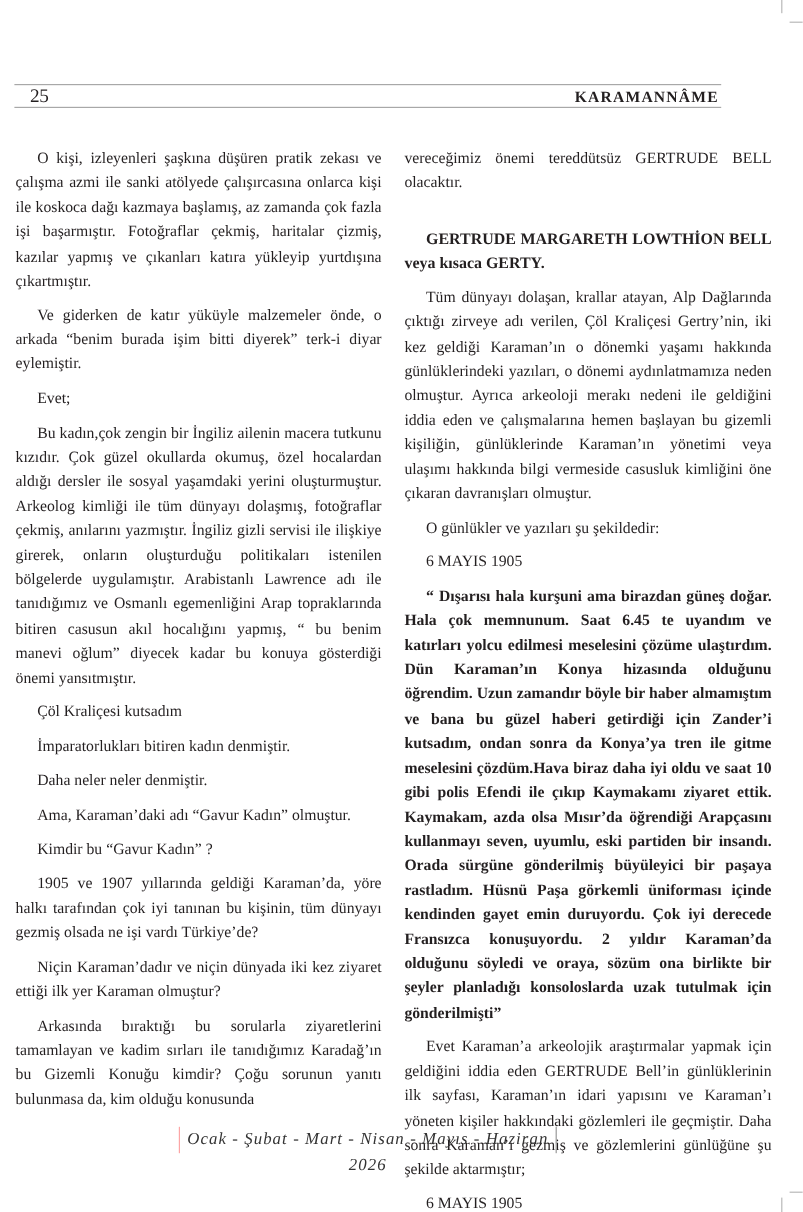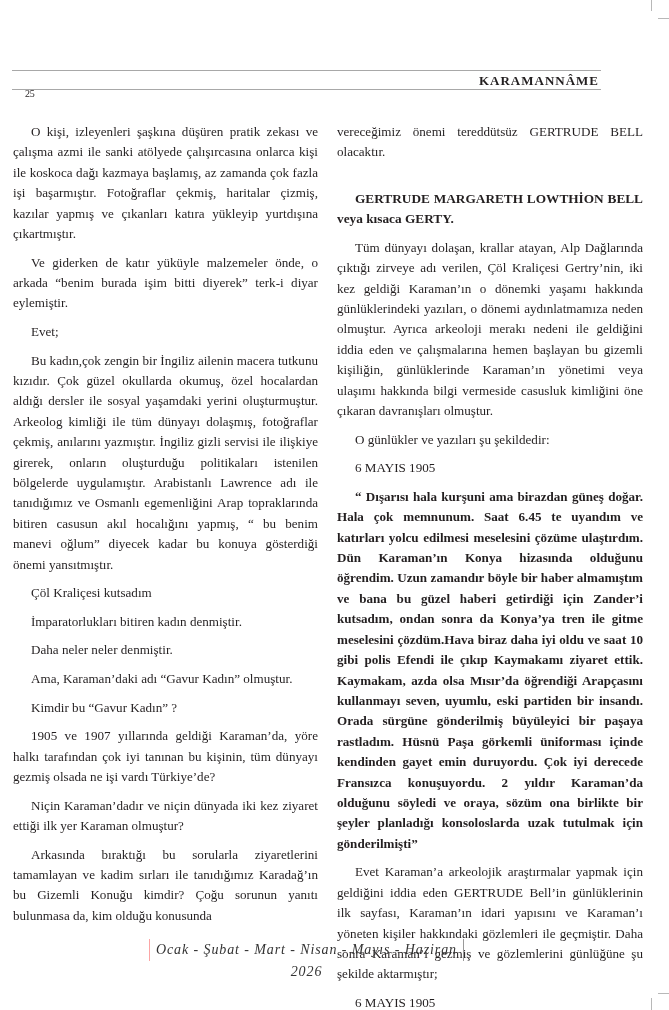--- a/index.html
+++ b/index.html
@@ -1,22 +1,22 @@
 <!DOCTYPE html>
 <html><head>
 <meta charset="utf-8">
 <style>
   html, body { margin: 0; padding: 0; background: #ffffff; }
   body { width: 669px; height: 1010px; position: relative; overflow: hidden;
          font-family: "Liberation Serif", "DejaVu Serif", serif; color: #231f20; }
   .crop { position: absolute; background: #b8b8b8; }
   .header { position: absolute; left: 12px; top: 70px; width: 589px; height: 18px;
             border-top: 1px solid #a8a8a8; border-bottom: 1px solid #a8a8a8; }
-  .page-num { position: absolute; left: 13px; top: 1px; font-weight: normal; font-size: 10px;
-              letter-spacing: -0.3px; margin-top: 16px; }
+  .page-num { position: absolute; left: 13px; top: 1px; font-weight: normal; font-size: 16px;
+              letter-spacing: -0.3px; }
   .journal { position: absolute; right: 2px; top: 2px; font-weight: bold; font-size: 13px;
              letter-spacing: 1px; }
   .col { position: absolute; top: 122px; width: 305px; font-size: 13.1px; line-height: 20.4px; }
   .col.left { left: 13px; }
   .col.right { left: 337px; width: 306px; }
   .col p { margin: 0 0 8.2px 0; text-align: justify; text-indent: 18px; hyphens: none; }
   .col p.noindent { text-indent: 0; }
   .col p.bold { font-weight: bold; }
   .col p.heading { font-weight: bold; font-size: 13.3px; margin-top: 26px; }
   .footer { position: absolute; left: 149px; top: 939px; width: 313px; height: 22px;

